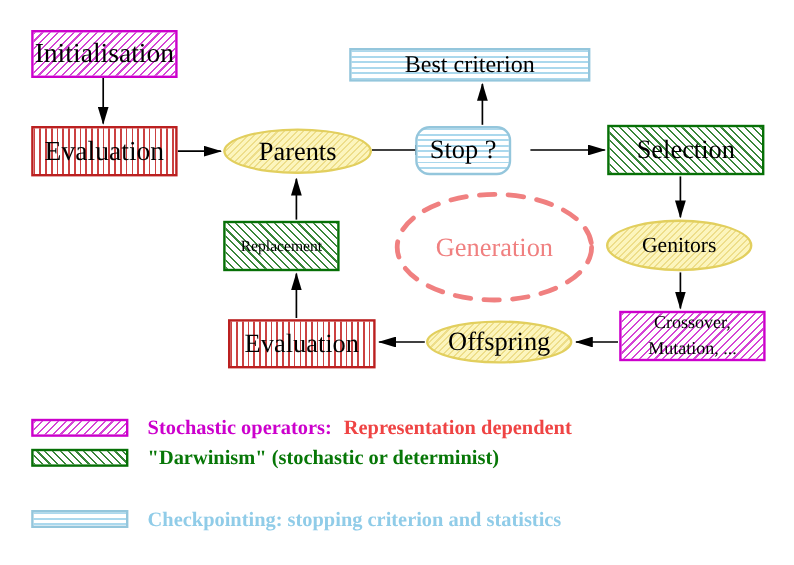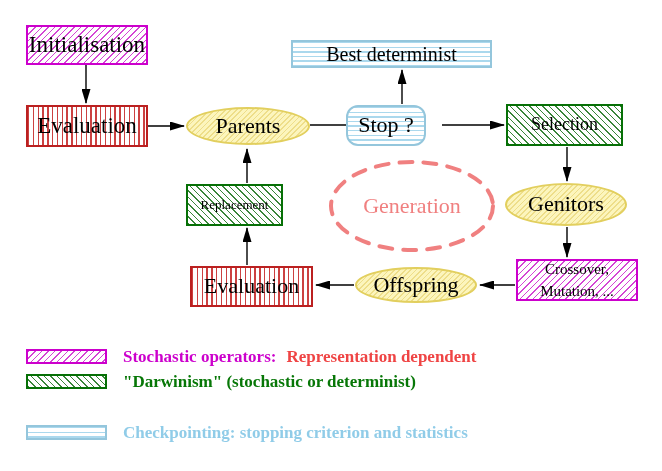--- a/index.html
+++ b/index.html
@@ -64,22 +64,22 @@
     background-image: repeating-linear-gradient(135deg,
       rgba(233,214,120,0.75) 0px, rgba(233,214,120,0.75) 1.2px,
       rgba(0,0,0,0) 1.2px, rgba(0,0,0,0) 3.8px);
   }
 
   #initialisation    { left: 26px;  top: 25px;  width: 122px; height: 40px; font-size: 23px; }
   #evaluation-top    { left: 26px;  top: 105px; width: 122px; height: 42px; font-size: 23px; }
   #parents           { left: 186px; top: 107px; width: 124px; height: 38px; font-size: 22px; }
   #best-individual   { left: 291px; top: 40px;  width: 201px; height: 28px; font-size: 20px; }
   #stop              { left: 346px; top: 105px; width: 80px;  height: 41px; font-size: 22px; border-radius: 12px; }
-  #selection         { left: 506px; top: 104px; width: 117px; height: 42px; font-size: 18px; }
-  #genitors          { left: 505px; top: 183px; width: 122px; height: 43px; font-size: 22px; }
+  #selection         { left: 506px; top: 104px; width: 131px; height: 42px; font-size: 22px; }
+  #genitors          { left: 505px; top: 183px; width: 122px; height: 43px; font-size: 18px; }
   #crossover-mutation{ left: 516px; top: 259px; width: 122px; height: 42px; font-size: 15px; flex-direction: column; justify-content: space-between; }
   #offspring         { left: 355px; top: 267px; width: 122px; height: 36px; font-size: 22px; }
   #evaluation-bottom { left: 190px; top: 266px; width: 123px; height: 41px; font-size: 22px; }
   #replacement       { left: 186px; top: 184px; width: 97px; height: 42px; font-size: 13px; }
 
   #generation-label {
     position: absolute;
     left: 329px; top: 160px; width: 166px; height: 92px;
     display: flex; align-items: center; justify-content: center;
     color: #f08080; font-size: 22px;
@@ -147,21 +147,21 @@
     <line x1="247" y1="265" x2="247" y2="228" marker-end="url(#ah)"></line>
     <line x1="247" y1="183" x2="247" y2="149" marker-end="url(#ah)"></line>
   </svg>
 
   <div id="initialisation" class="node hatch-magenta">Initialisation</div>
 
   <div id="evaluation-top" class="node stripe-red">Evaluation</div>
 
   <div id="parents" class="node ellipse-yellow">Parents</div>
 
-  <div id="best-individual" class="node stripe-cyan">Best determinist</div>
+  <div id="best-individual" class="node stripe-cyan">Best criterion</div>
 
   <div id="stop" class="node stripe-cyan">Stop ?</div>
 
   <div id="selection" class="node hatch-green">Selection</div>
 
   <div id="genitors" class="node ellipse-yellow">Genitors</div>
 
   <div id="crossover-mutation" class="node hatch-magenta">
     <div>Crossover,</div>
     <div>Mutation, ...</div>

